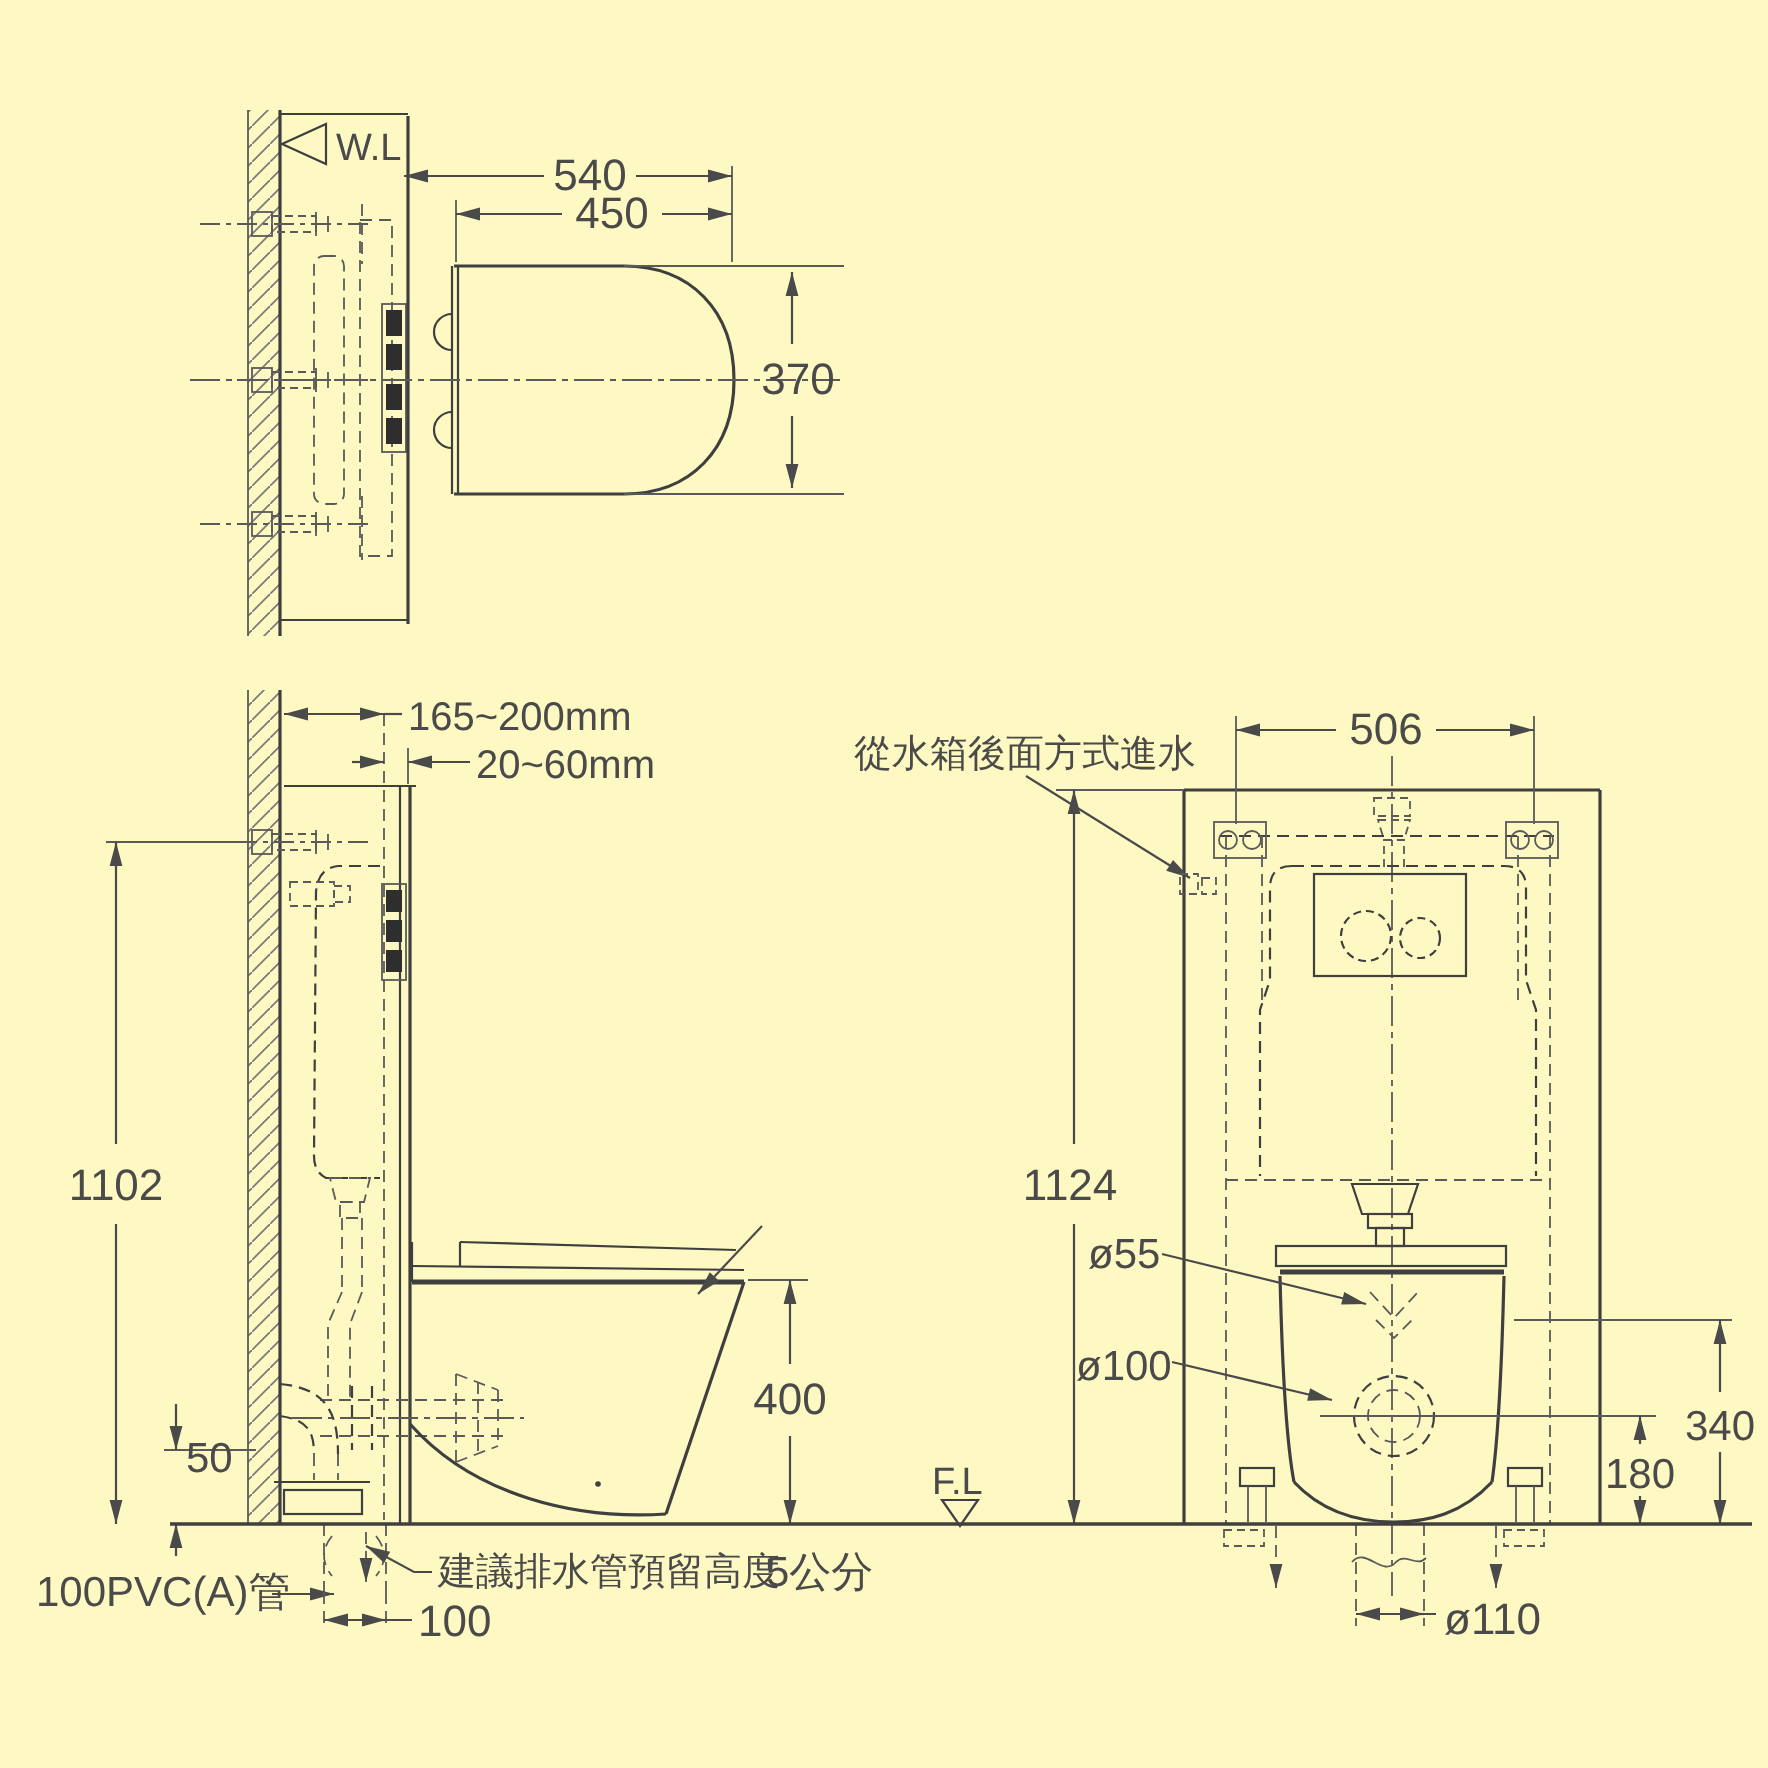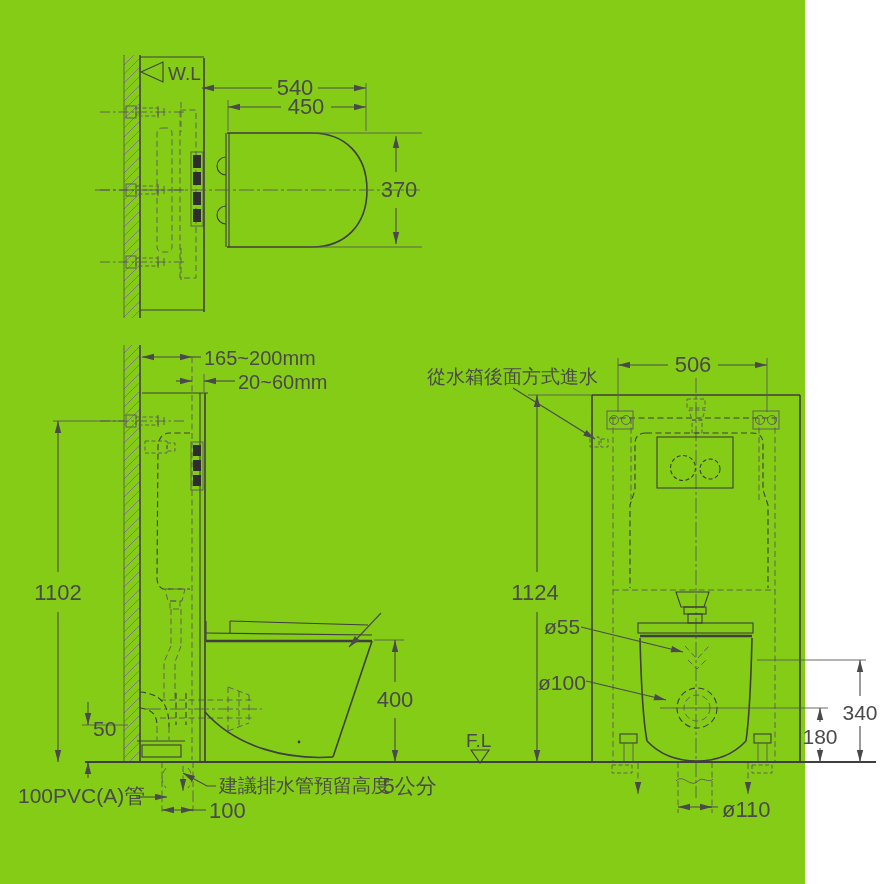--- a/index.html
+++ b/index.html
@@ -1,16 +1,16 @@
 <!DOCTYPE html>
 <html><head>
 <meta charset="utf-8">
 <style>
   html,body{margin:0;padding:0;background:#fff;}
-  #stage{width:805px;height:884px;position:relative;background:#84cc16;}
+  #stage{width:884px;height:884px;position:relative;background:#fef9c3;}
   svg text{font-family:"Liberation Sans",sans-serif;fill:#4a4a4a;}
   .f19{font-size:19px}.f20{font-size:20px}.f21{font-size:21px}.f22{font-size:22px}
   .mid{text-anchor:middle}
   .ol{stroke:#3f3f3f;stroke-width:1.6;fill:none;stroke-linecap:butt}
   .o1{stroke:#3f3f3f;stroke-width:1.1;fill:none}
   .o2{stroke:#3f3f3f;stroke-width:2.4;fill:none}
   .tn{stroke:#5a5a5a;stroke-width:0.9;fill:none}
   .dm{stroke:#4a4a4a;stroke-width:1.1;fill:none}
   .da{stroke-dasharray:6 3.5}
   .db{stroke-dasharray:4 2.5}

